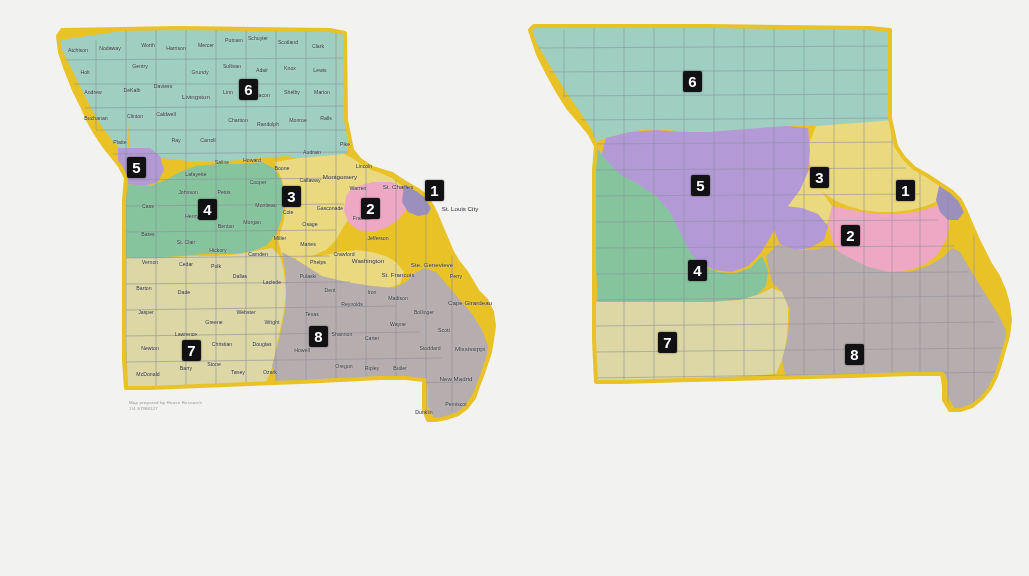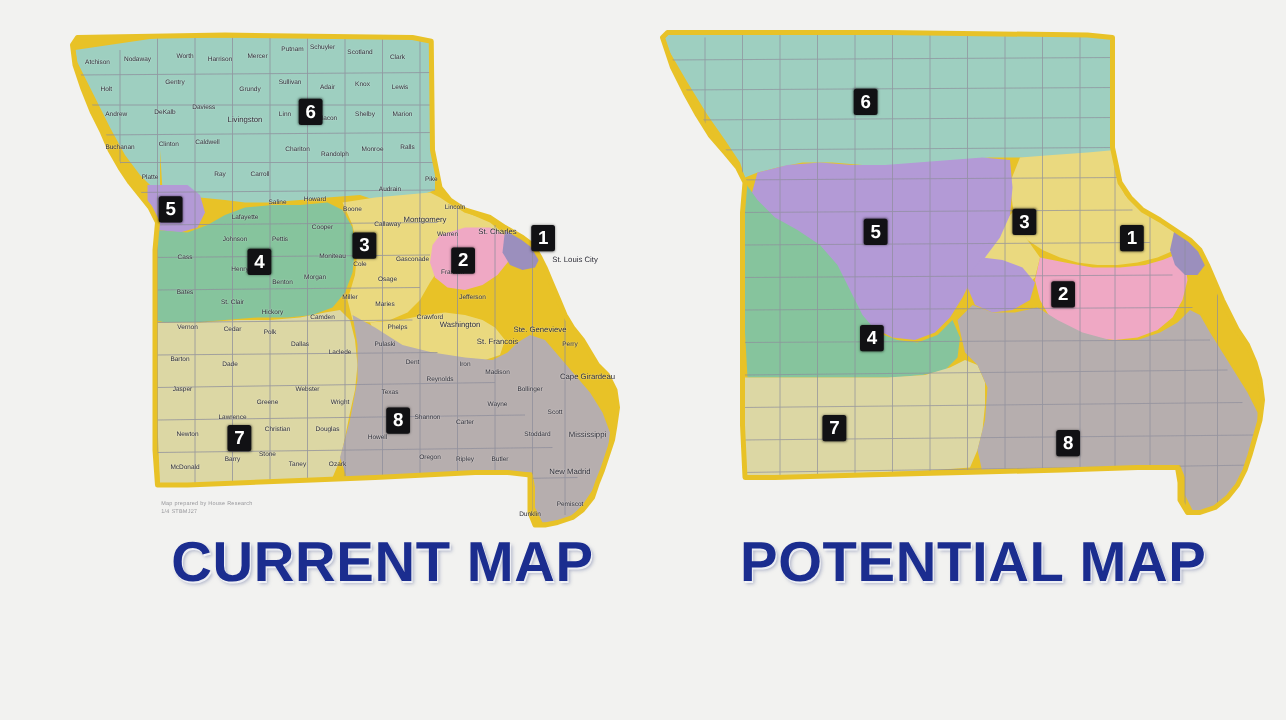--- a/index.html
+++ b/index.html
@@ -372,16 +372,14 @@
     <div class="badge md" style="left:331px;top:225px">2</div>
     <div class="badge md" style="left:300px;top:167px">3</div>
     <div class="badge md" style="left:178px;top:260px">4</div>
     <div class="badge md" style="left:181px;top:175px">5</div>
     <div class="badge md" style="left:173px;top:71px">6</div>
     <div class="badge md" style="left:148px;top:332px">7</div>
     <div class="badge md" style="left:335px;top:344px">8</div>
 
   </div>
 
-  <div class="caption" id="caption-current">CURRENT MAP</div>
-  <div class="caption" id="caption-potential">POTENTIAL MAP</div>
 
 </div>
 
 </body></html>

